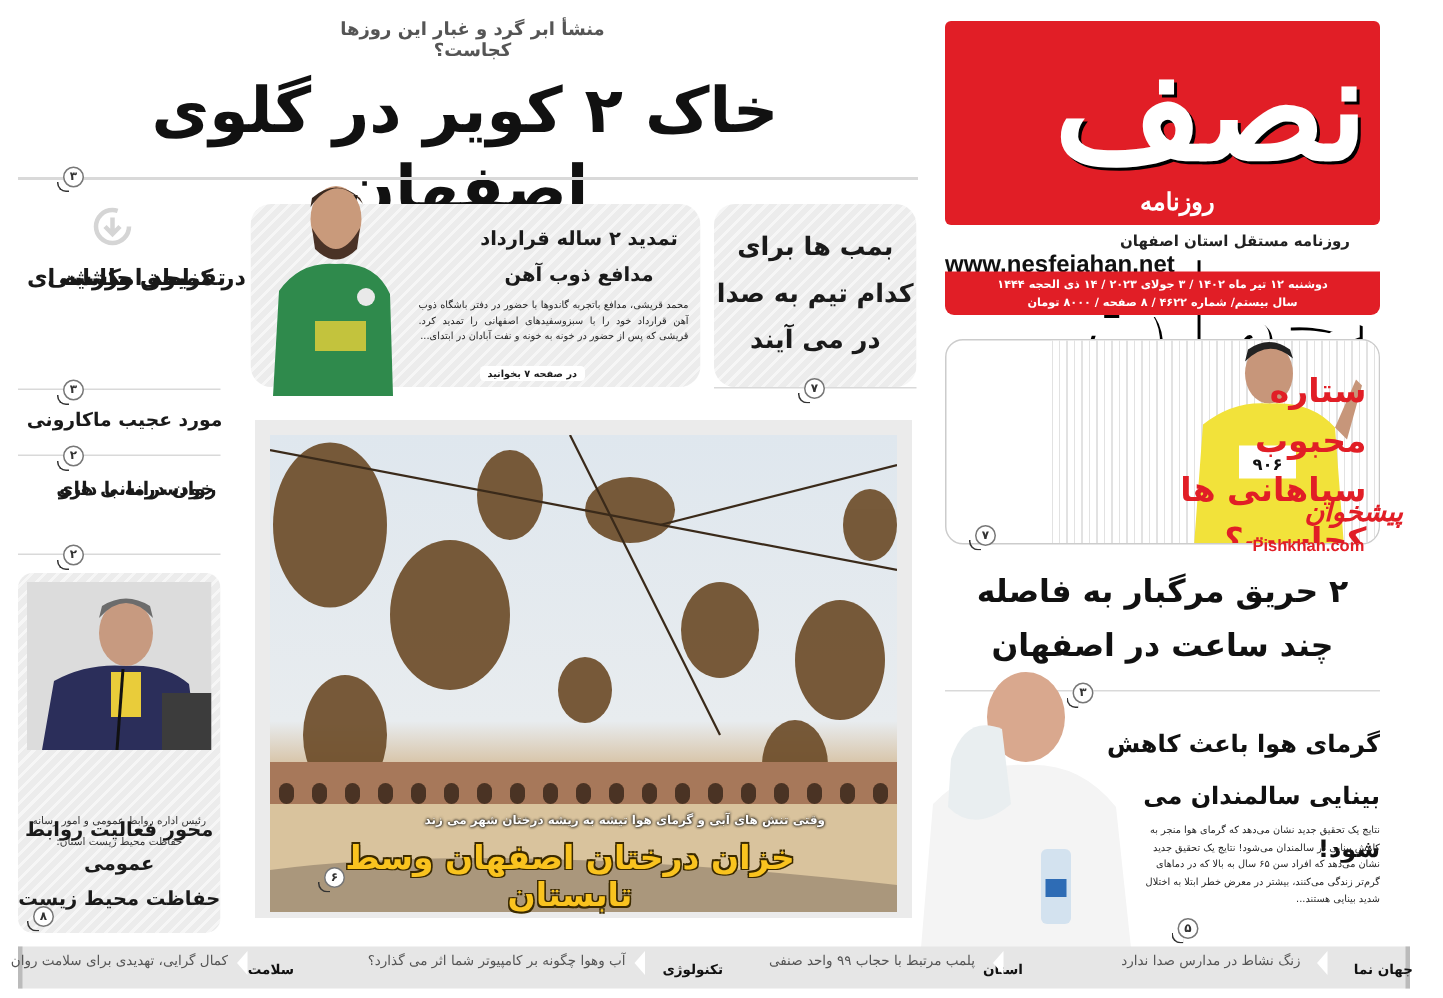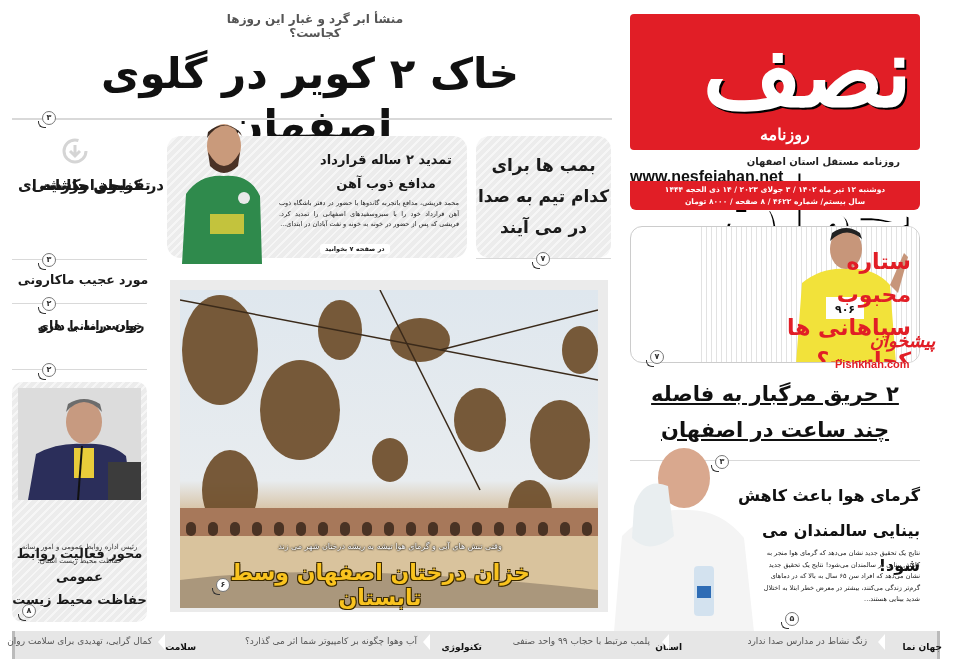--- a/index.html
+++ b/index.html
@@ -64,32 +64,32 @@
   #sepahan-card { left: 630px; top: 226px; width: 290px; height: 137px; border-radius: 12px; border: 1px solid #ccc; background: #fff; overflow: hidden; }
   #sepahan-bg { position: absolute; left: 70px; top: 0; width: 220px; height: 137px;
     background: repeating-linear-gradient(90deg, #e2e2e2 0 1px, #ffffff 1px 5px); }
   #sepahan-title { position: absolute; right: 8px; top: 18px; width: 140px; text-align: right; font-size: 22px; font-weight: 900;
     color: #e11e26; line-height: 33px; }
   #sepahan-player { position: absolute; left: 147px; top: 0; width: 130px; height: 137px; }
   #pishkhan-brand { left: 845px; top: 330px; width: 115px; text-align: center; color: #e11e26; font-size: 18px; font-weight: bold; font-family: "DejaVu Serif", serif; font-style: italic; }
   #pishkhan-url { left: 835px; top: 358px; font-size: 11px; color: #e11e26; font-family: "Liberation Sans", sans-serif; direction: ltr; font-weight: bold; }
 
   
-  #fire-headline { left: 630px; top: 376px; width: 290px; text-align: center; font-size: 21px; font-weight: 900; line-height: 36px; color: #111; text-decoration: underline; }
+  #fire-headline { left: 630px; top: 376px; width: 290px; text-align: center; font-size: 21px; font-weight: 900; line-height: 36px; color: #111; }
 
   
   #heat-photo { left: 604px; top: 446px; width: 160px; height: 186px; }
   #heat-title { left: 730px; top: 478px; width: 190px; text-align: right; font-size: 16px; font-weight: bold; line-height: 35px; color: #111; }
   #heat-body { left: 755px; top: 548px; width: 165px; text-align: right; font-size: 6.5px; line-height: 11.5px; color: #222; }
 
   
   #photo-frame { left: 170px; top: 280px; width: 438px; height: 332px; background: #ebebeb; }
   #photo-inner { left: 180px; top: 290px; width: 418px; height: 318px; overflow: hidden;
     background: linear-gradient(180deg, #dfe7ee 0%, #e8ecef 60%, #c79c60 78%, #d8c29c 100%); }
-  #photo-caption-kicker { left: 230px; top: 542px; width: 320px; text-align: center; font-size: 8px; font-weight: normal; color: #fff;
+  #photo-caption-kicker { left: 230px; top: 542px; width: 320px; text-align: right; font-size: 8px; font-weight: bold; color: #fff;
     text-shadow: 0 0 2px #000, 0 0 2px #000; }
   #photo-caption-title { left: 200px; top: 560px; width: 360px; text-align: center; font-size: 22px; font-weight: 900; color: #f9c31f;
     text-shadow: 1px 1px 0 #3b2a00, -1px -1px 0 #3b2a00, 1px -1px 0 #3b2a00, -1px 1px 0 #3b2a00; }
 
   
   #left-col-items div { position: absolute; text-align: center; width: 150px; left: 8px; }
   #decline-headline { top: 172px; font-size: 15px; font-weight: 900; line-height: 26px; }
   #macaroni-headline { top: 272px; font-size: 12.5px; font-weight: bold; }
   #therapy-headline { top: 314px; font-size: 12.5px; font-weight: bold; line-height: 24px; }
   #official-card { left: 12px; top: 382px; width: 135px; height: 240px; border-radius: 10px; }

